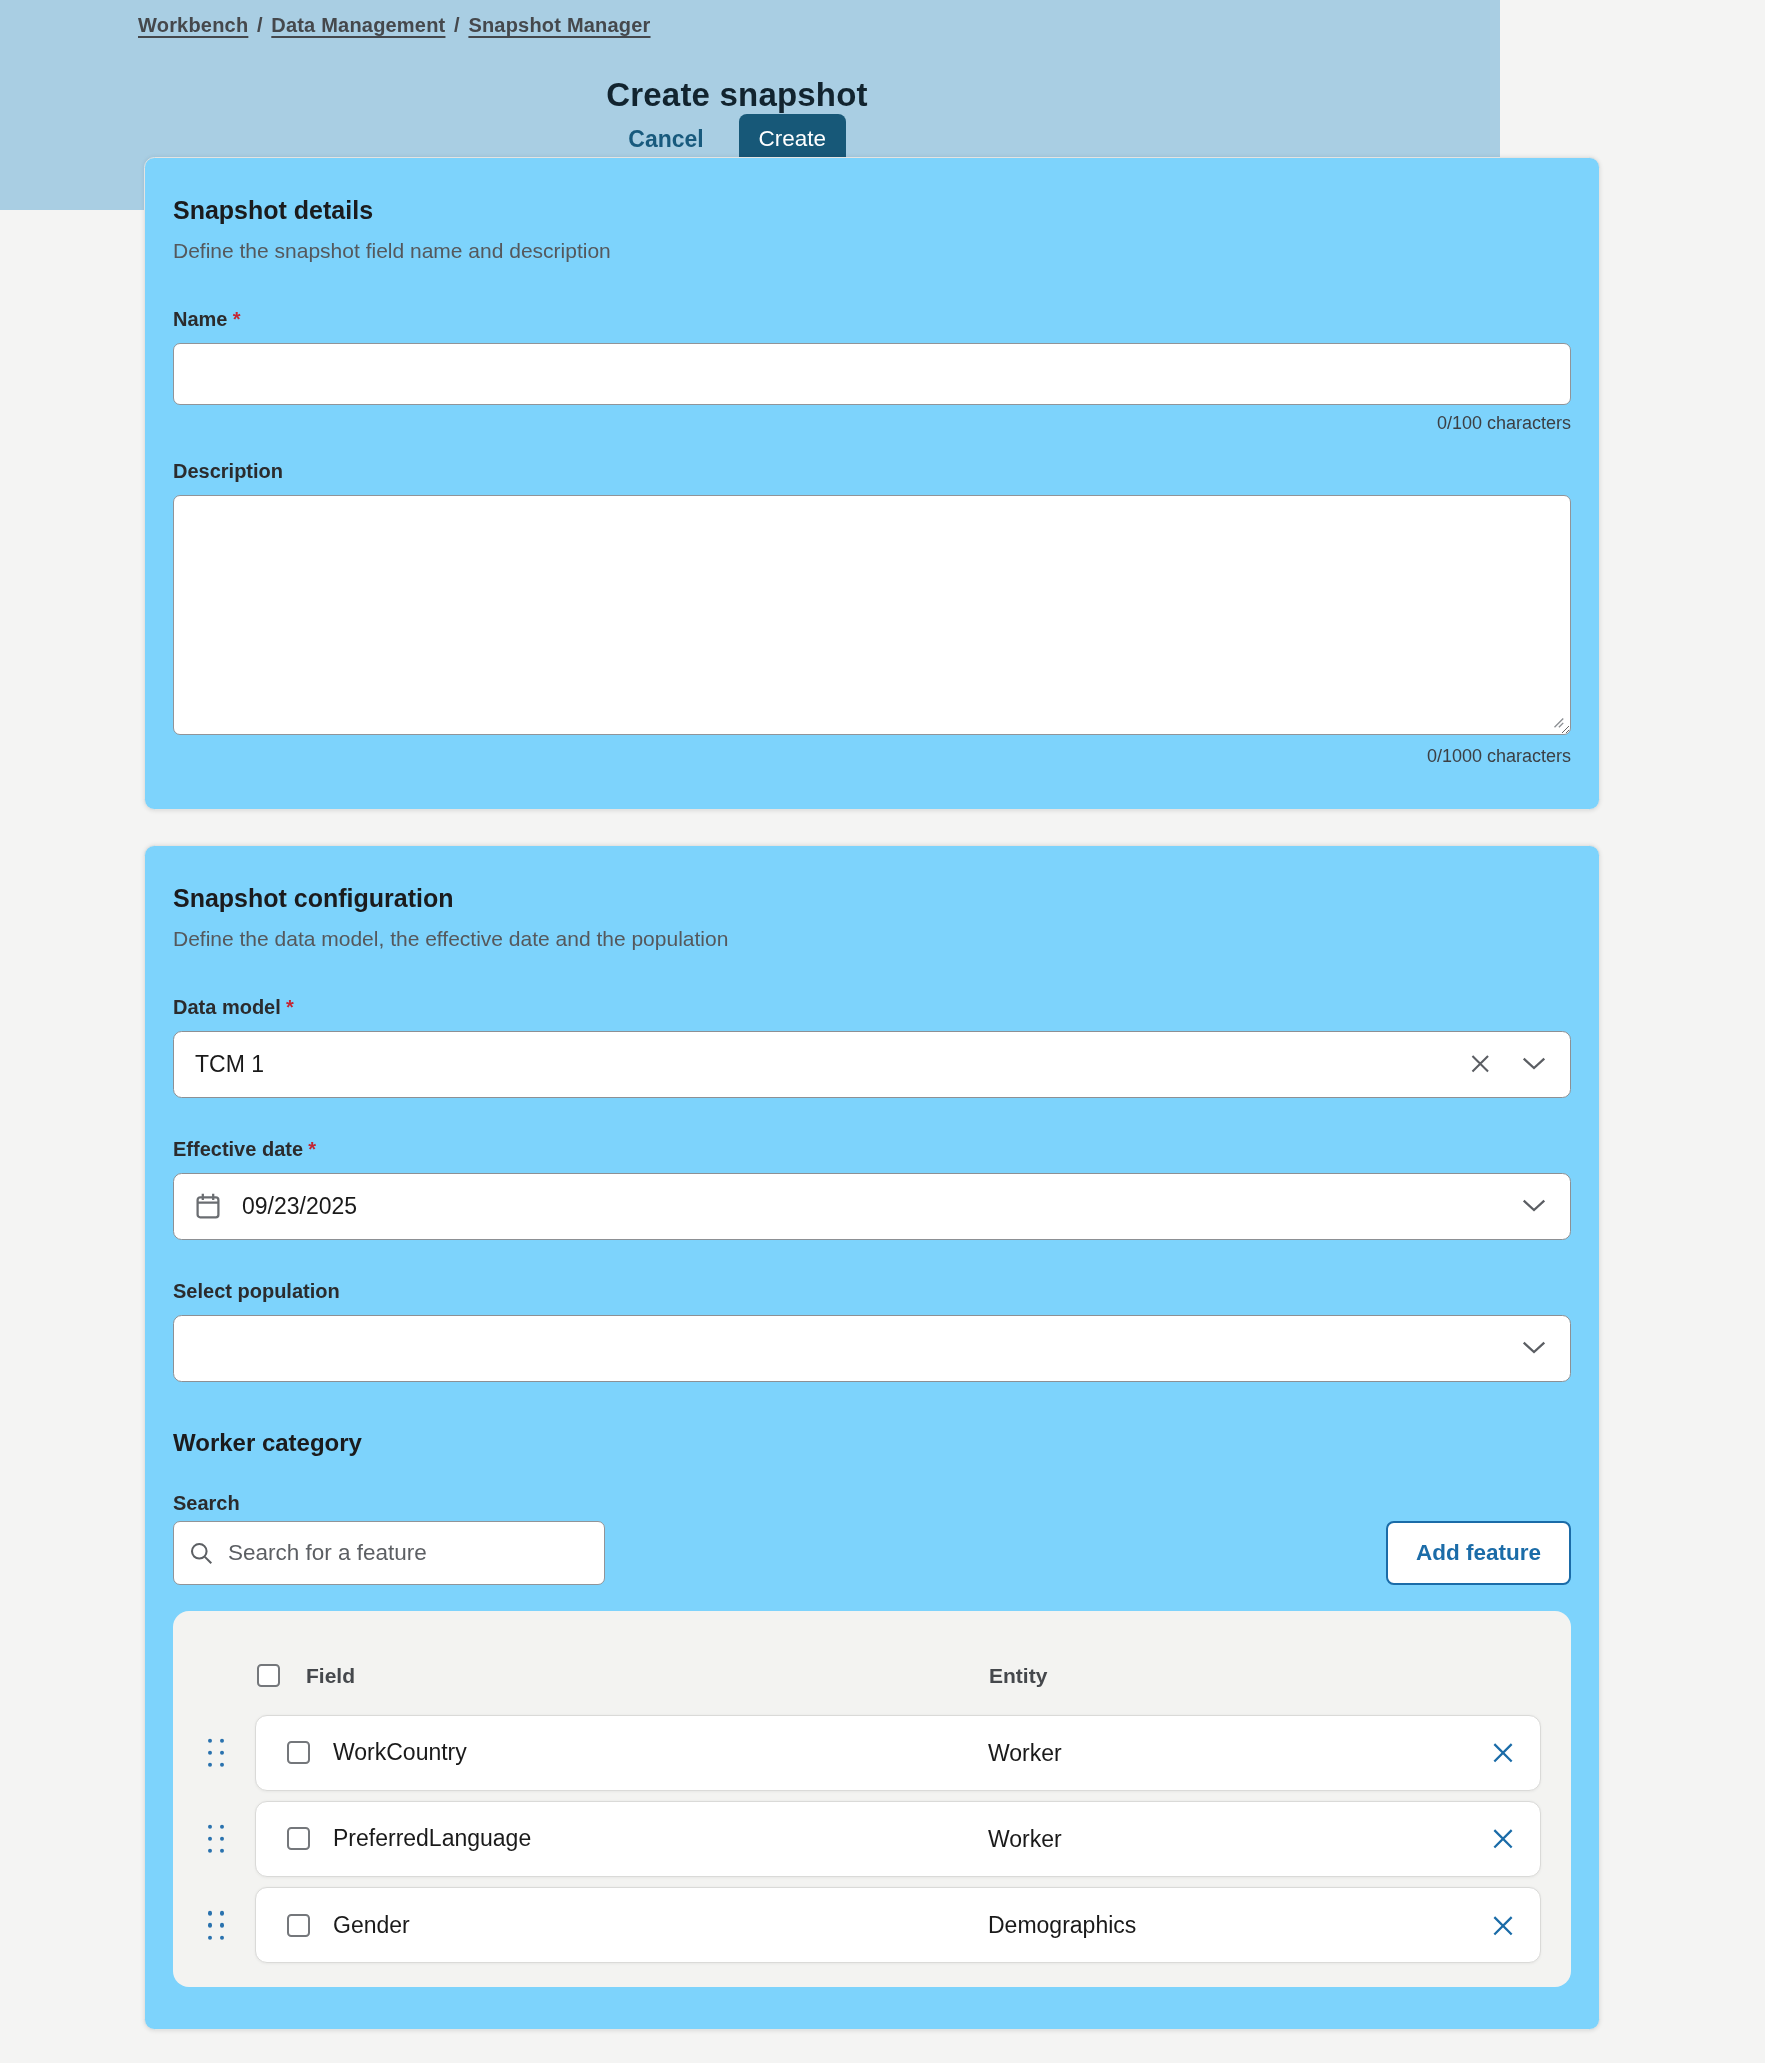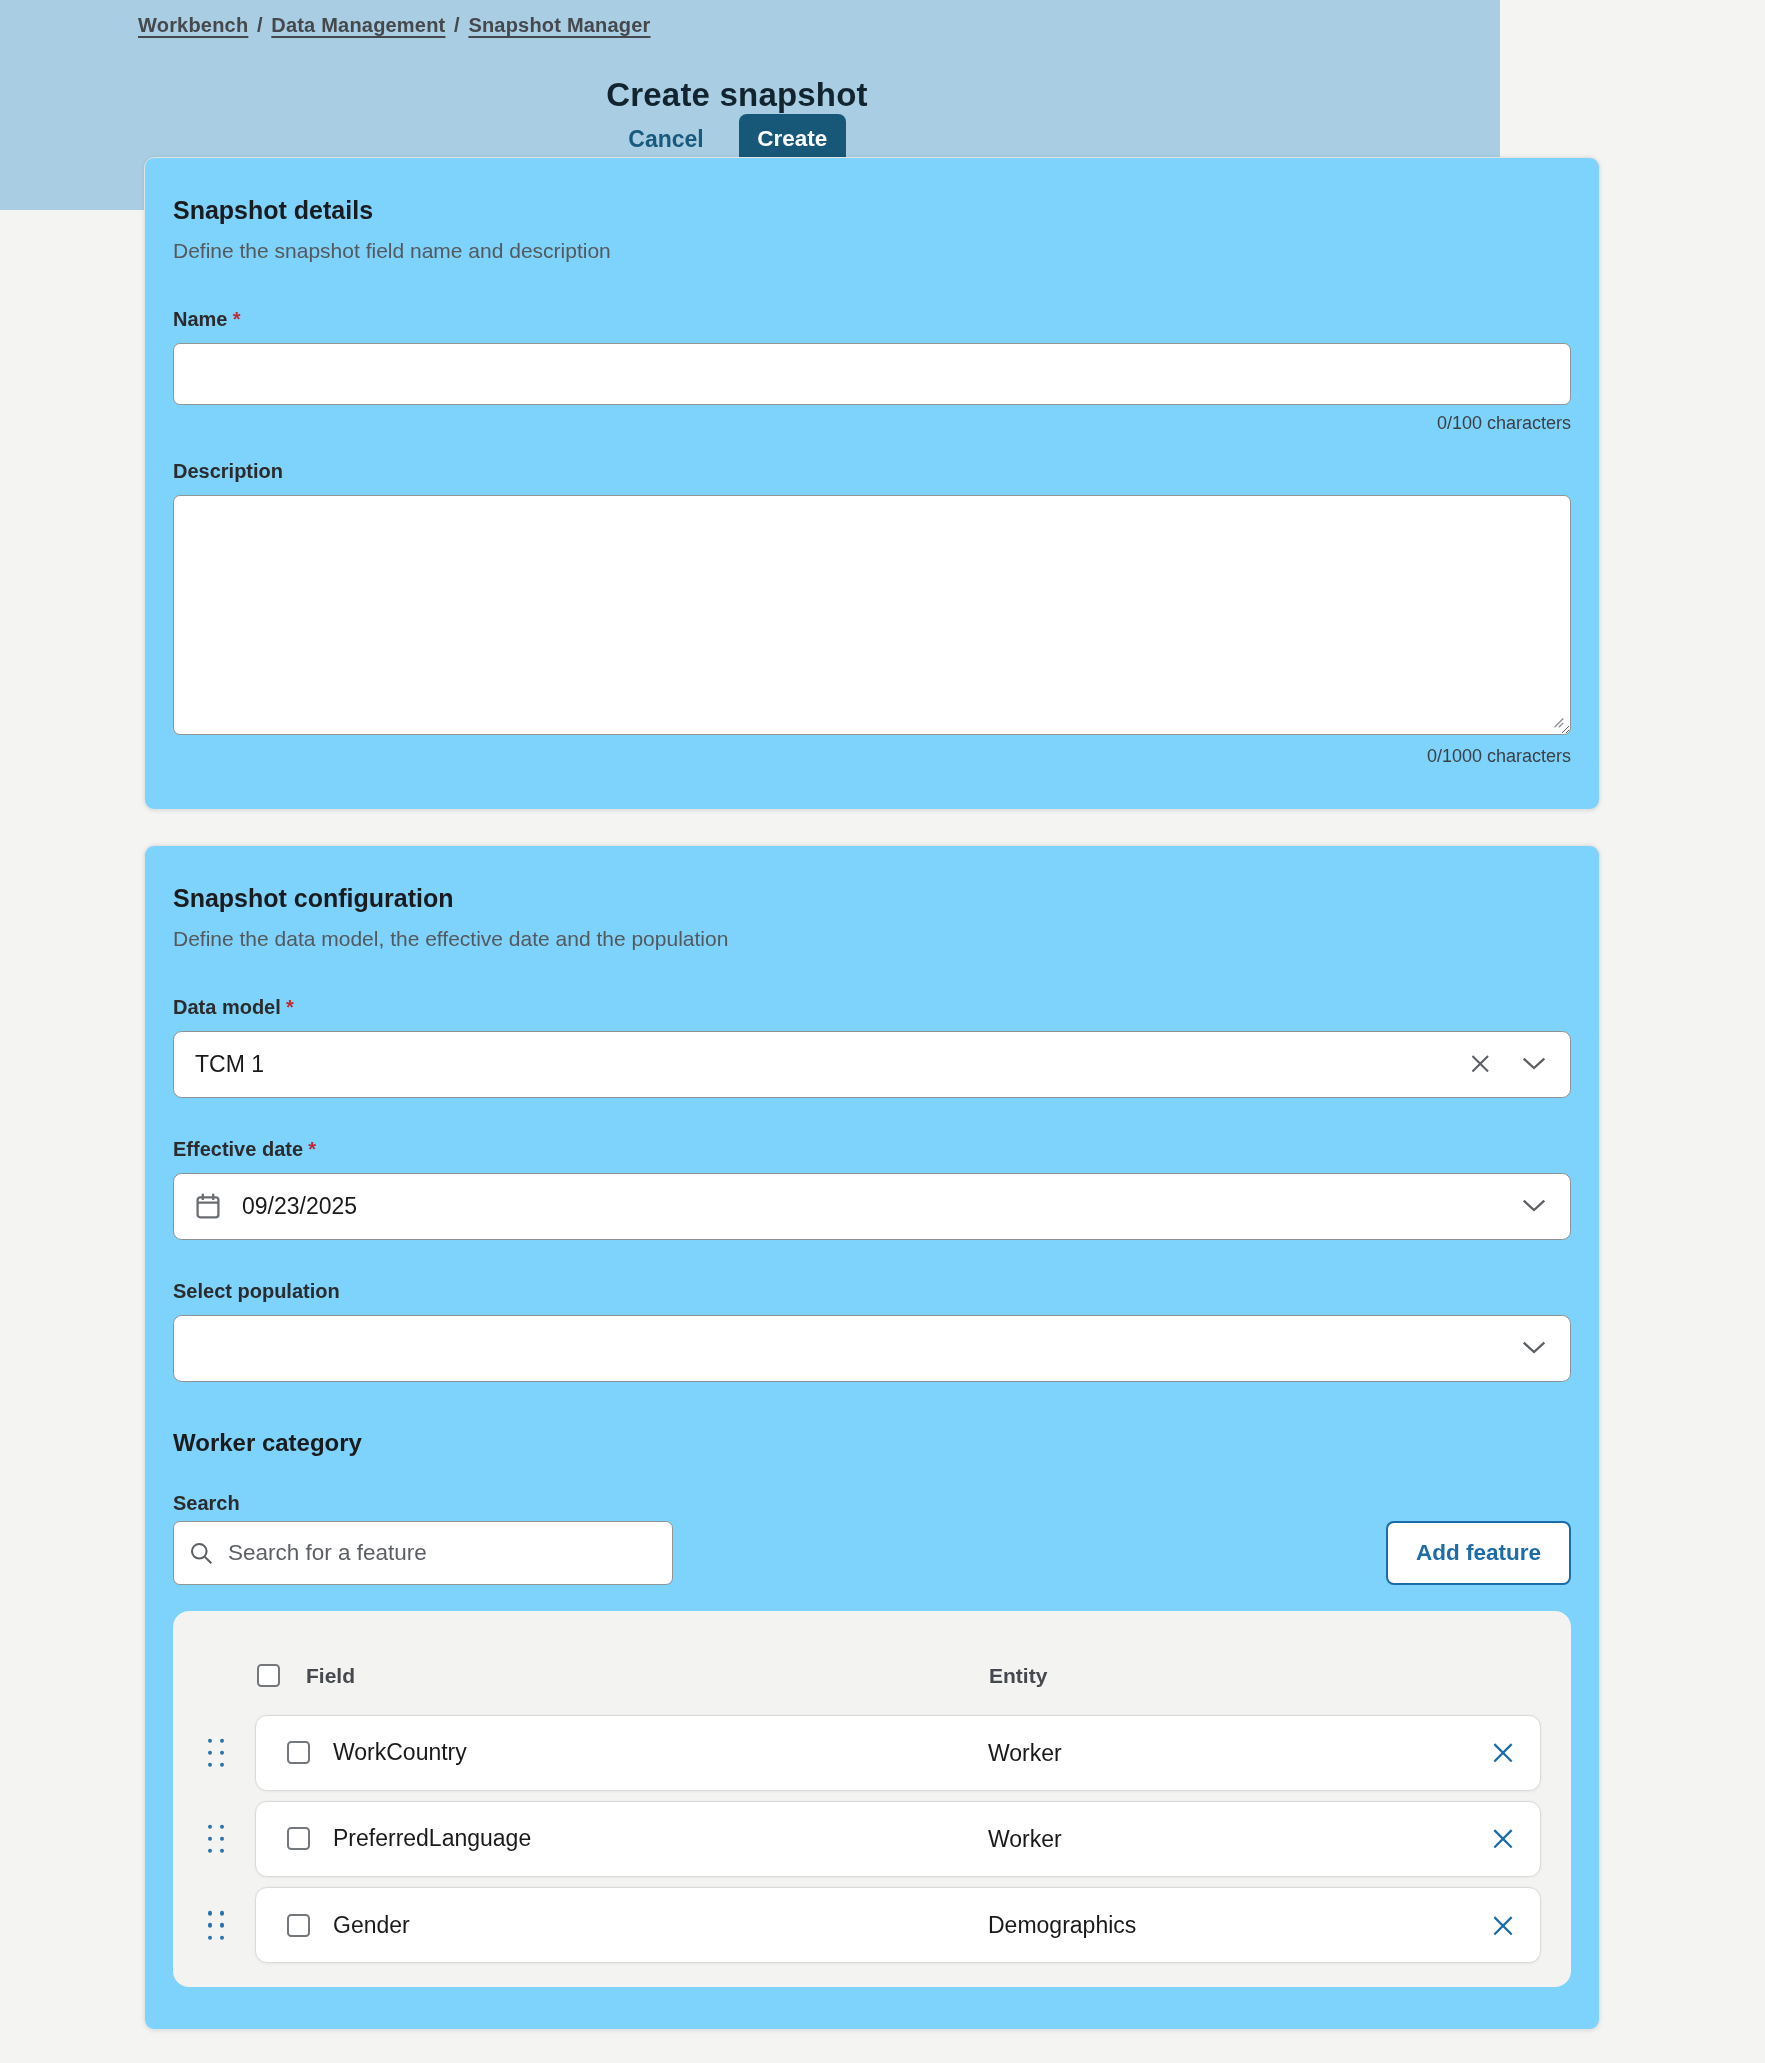--- a/index.html
+++ b/index.html
@@ -41,21 +41,21 @@
   .cancel-btn {
     background: none; border: none;
     font-family: "Liberation Sans", sans-serif;
     font-size: 23px; font-weight: 700; color: #185a7d;
     cursor: pointer;
   }
   .create-btn {
     width: 107px; height: 50px;
     background: #175878; border: none; border-radius: 7.8px;
     font-family: "Liberation Sans", sans-serif;
-    font-size: 22.5px; font-weight: 700; color: #ffffff;
+    font-size: 22.5px; font-weight: 400; color: #ffffff;
     cursor: pointer;
   }
 
   
   .card {
     position: relative;
     width: 1456px; margin-left: 144px;
     background: #7dd3fc;
     border: 0.9px solid #e4e4e2;
     border-radius: 10.4px;
@@ -118,21 +118,21 @@
   .chev { right: 19px; }
   .clearx { right: 73px; }
 
   
   .wc-title { margin-top: 47px; font-size: 24px; font-weight: 700; color: #1b1b1d; }
   .search-row {
     margin-top: 35px;
     display: flex; align-items: flex-end; justify-content: space-between;
   }
   .search-label { margin-bottom: 6px; }
-  .search-wrap { position: relative; width: 500px; text-decoration: underline; }
+  .search-wrap { position: relative; width: 432px; text-decoration: underline; }
   .search-input {
     width: 100%; height: 64px;
     border: 1.7px solid #919498; border-radius: 7px;
     font-family: "Liberation Sans", sans-serif;
     font-size: 22.5px; color: #1a1a1a;
     padding: 0 17.3px 0 54px;
     outline: none;
   }
   .search-input::placeholder { color: #5c5f63; opacity: 1; }
   .search-icon { position: absolute; left: 15.6px; top: 50%; transform: translateY(-50%); }

